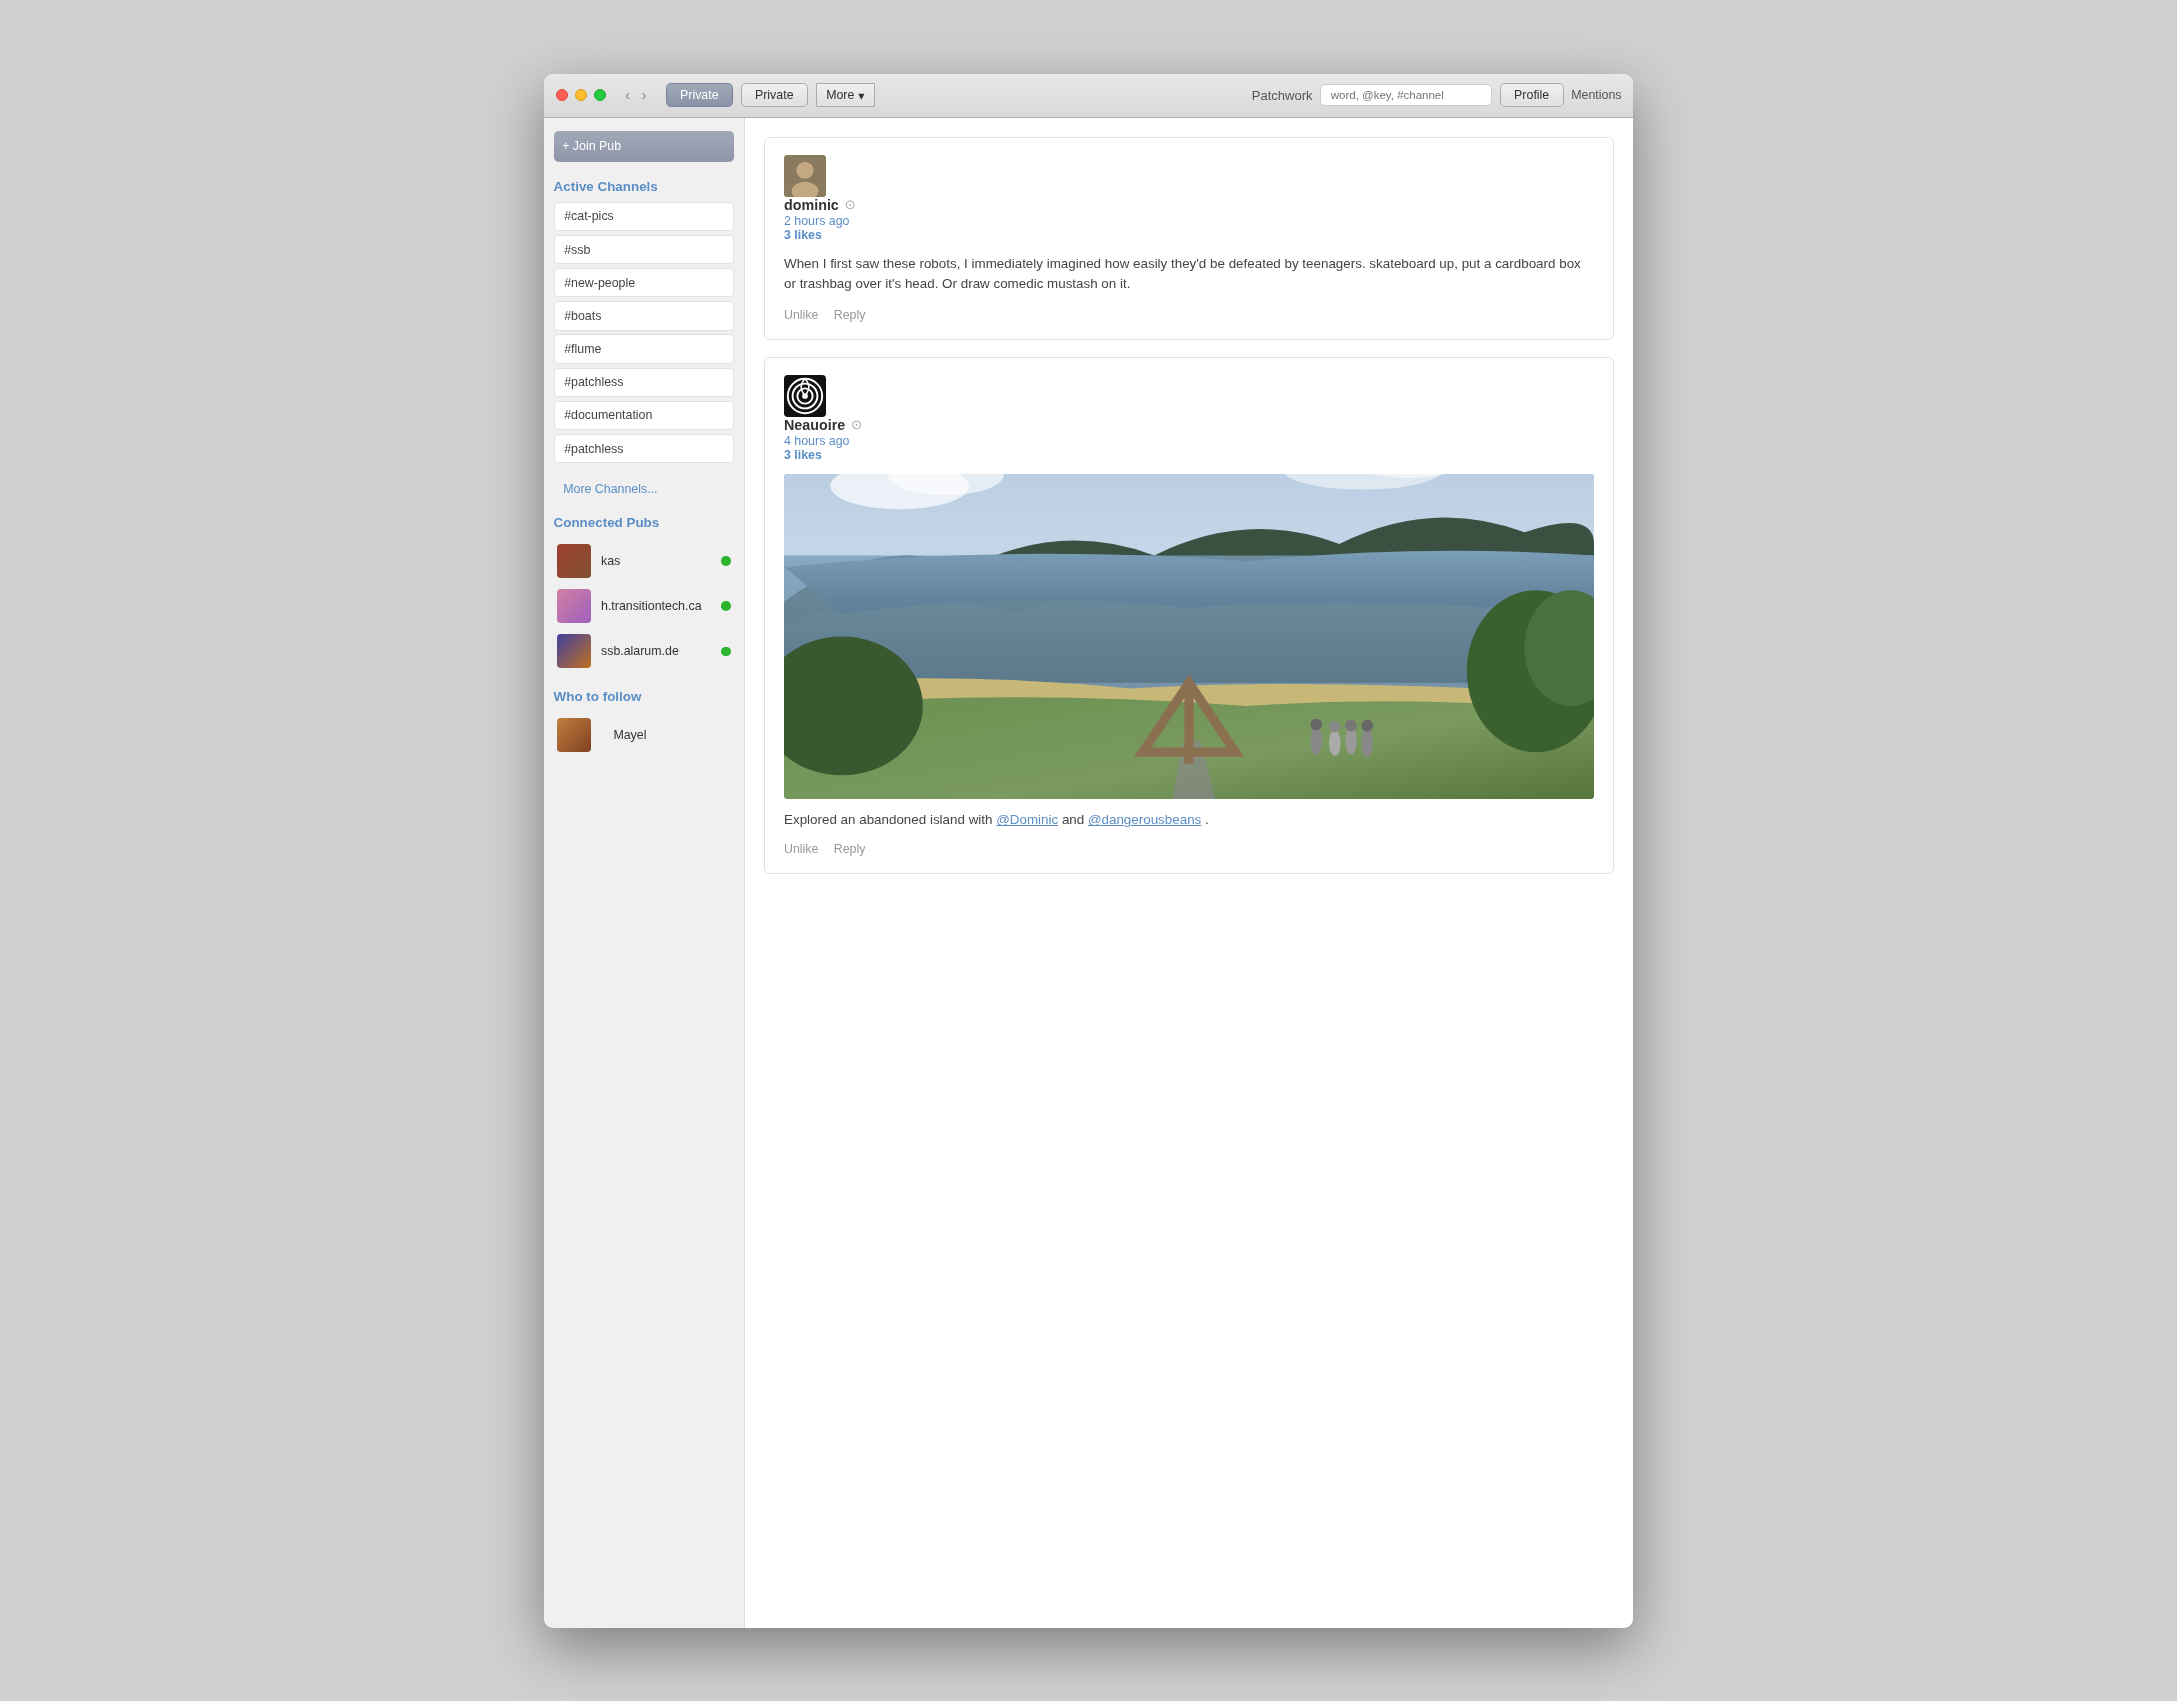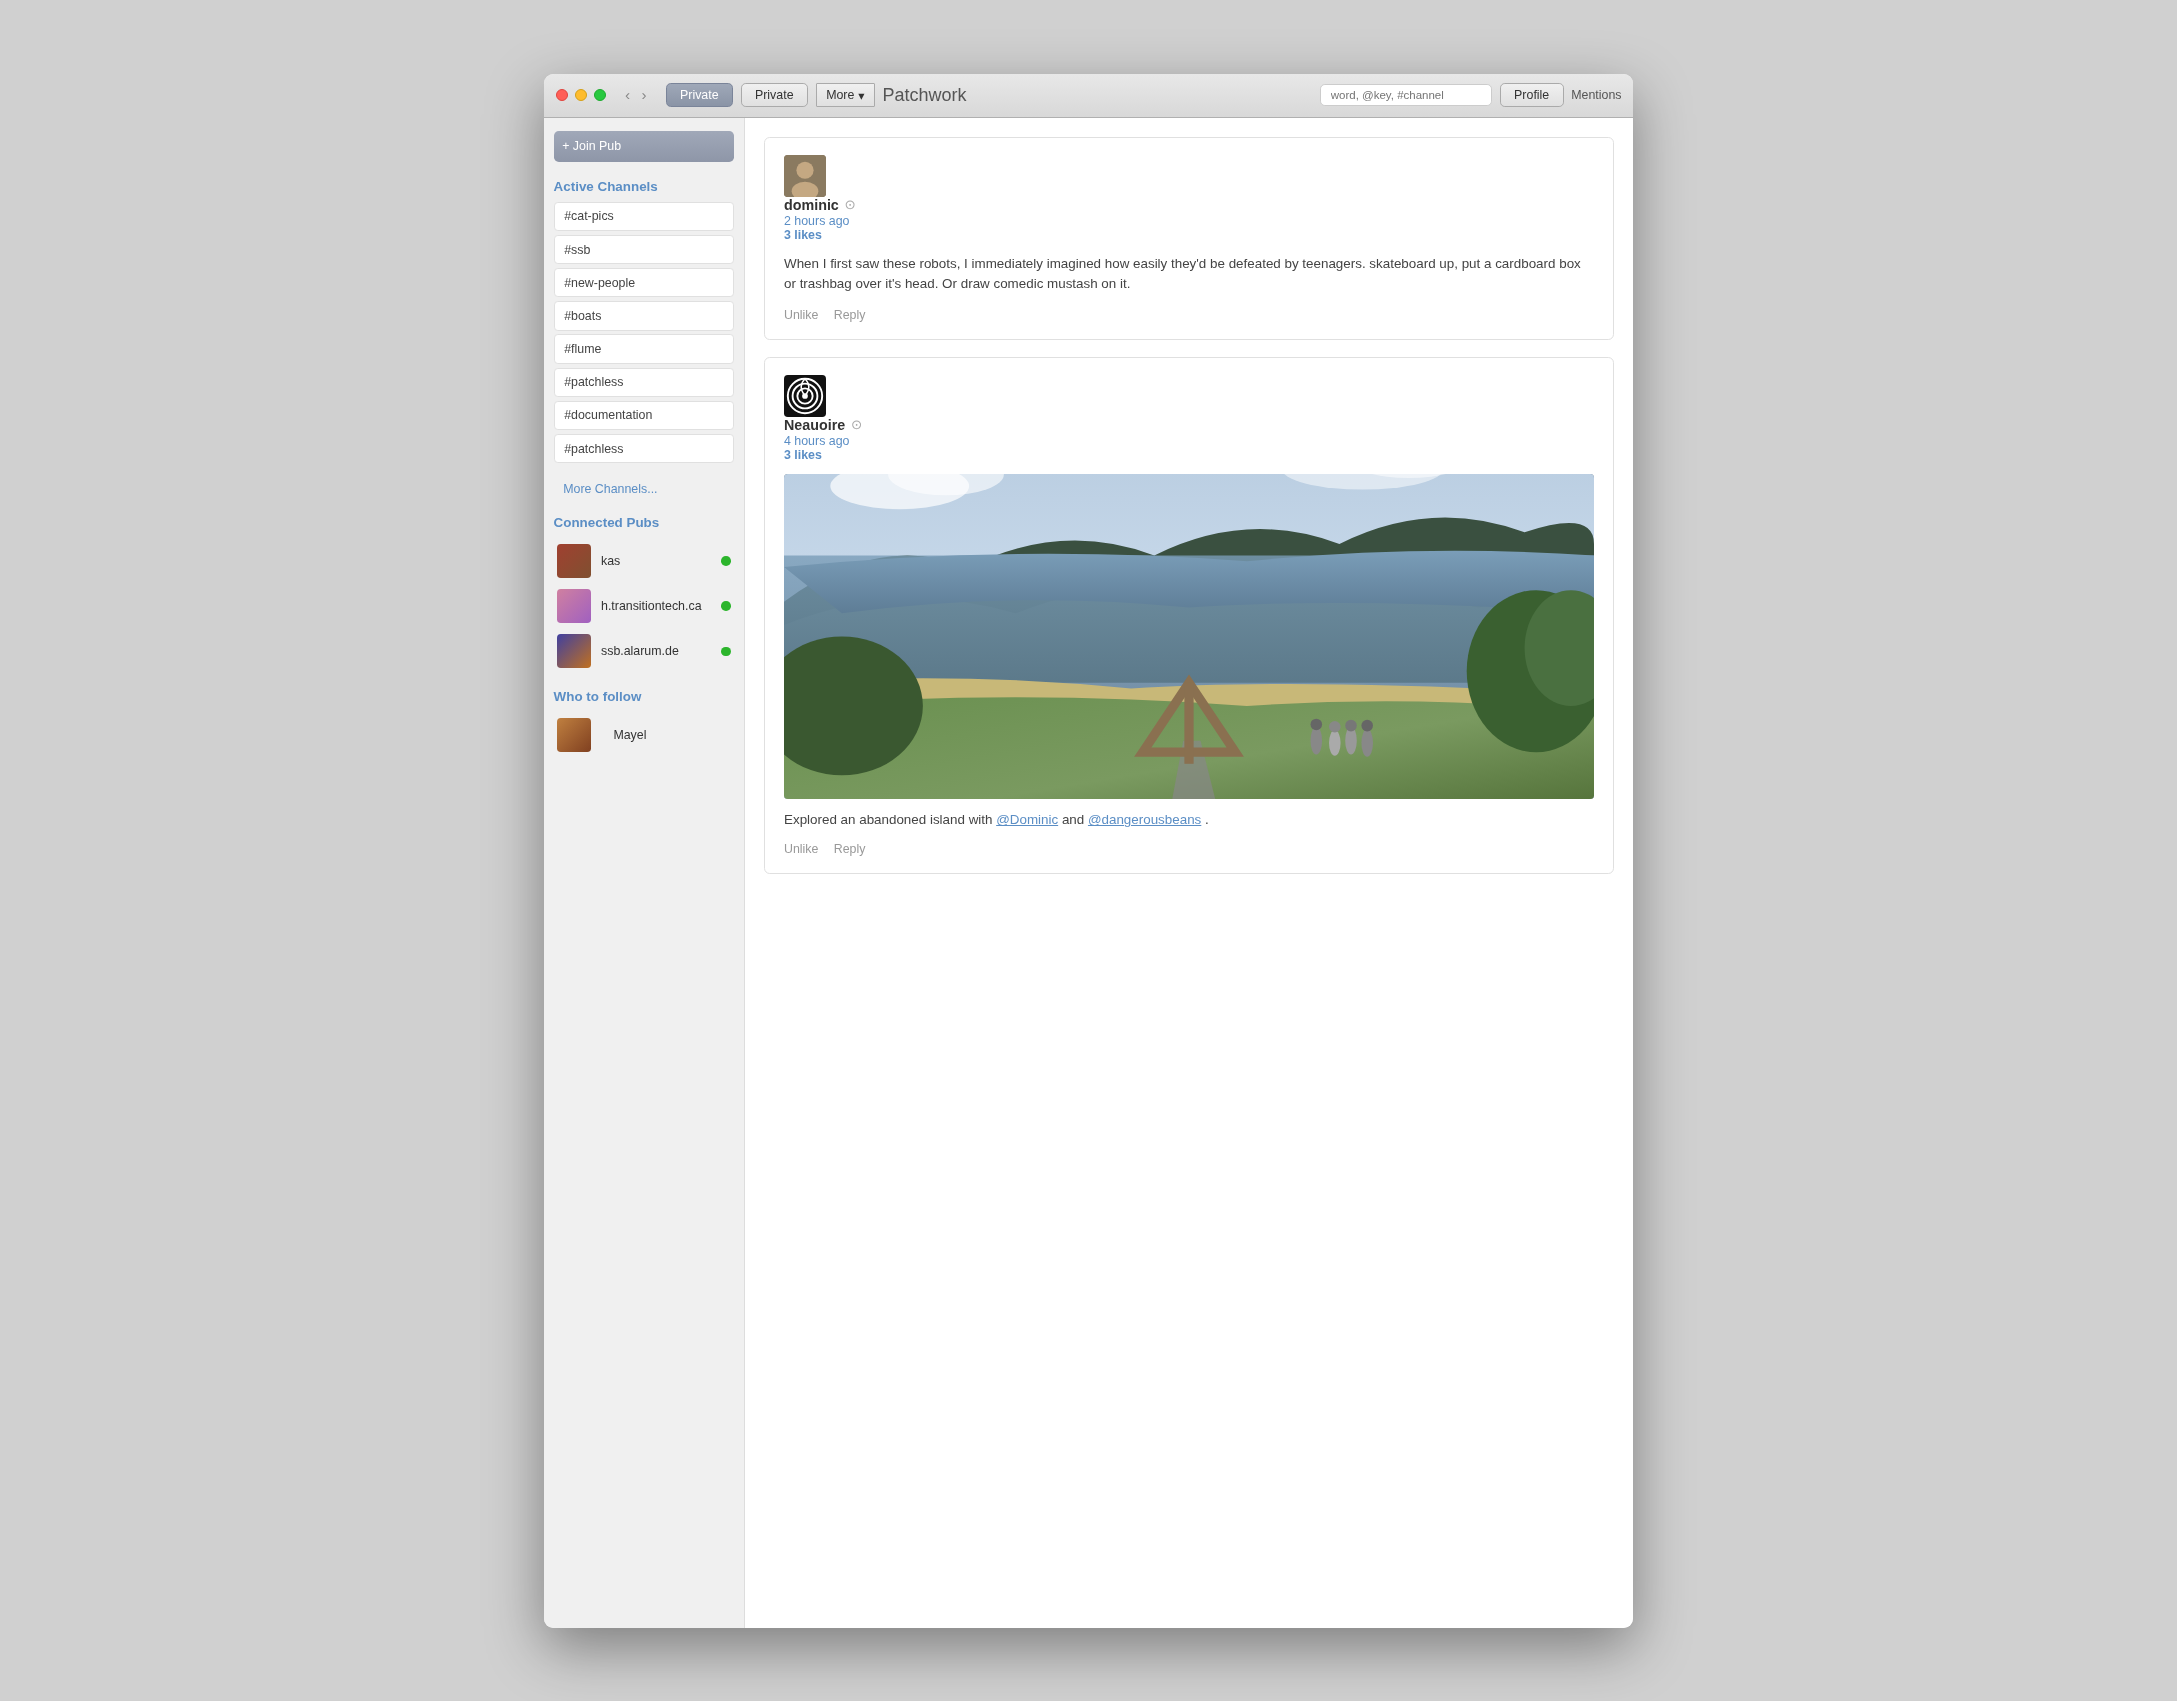--- a/index.html
+++ b/index.html
@@ -87,22 +87,22 @@
       border: 1px solid #aaa;
       border-radius: 1px;
       padding: 3.8px 9.6px;
       font-size: 12.4px;
       cursor: pointer;
       color: #333;
     }
 
     .title-center {
       flex: 1;
-      text-align: left;
-      font-size: 18px;
+      text-align: right;
+      font-size: 13px;
       color: #555;
     }
 
     .search-box {
       background: white;
       border: 1px solid #ccc;
       border-radius: 4.8px;
       padding: 3.8px 9.6px;
       font-size: 11.5px;
       color: #999;

